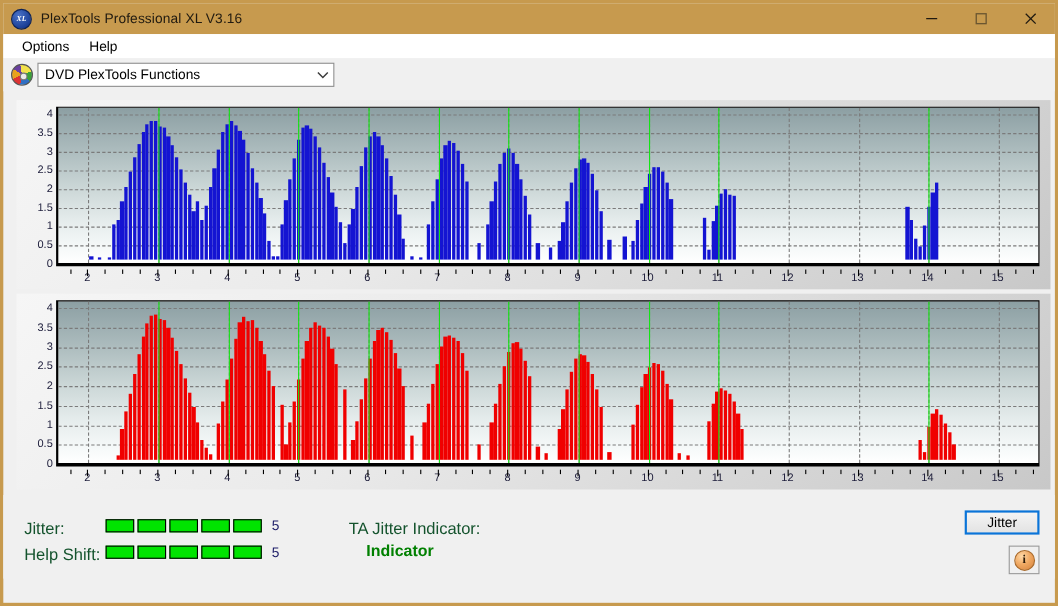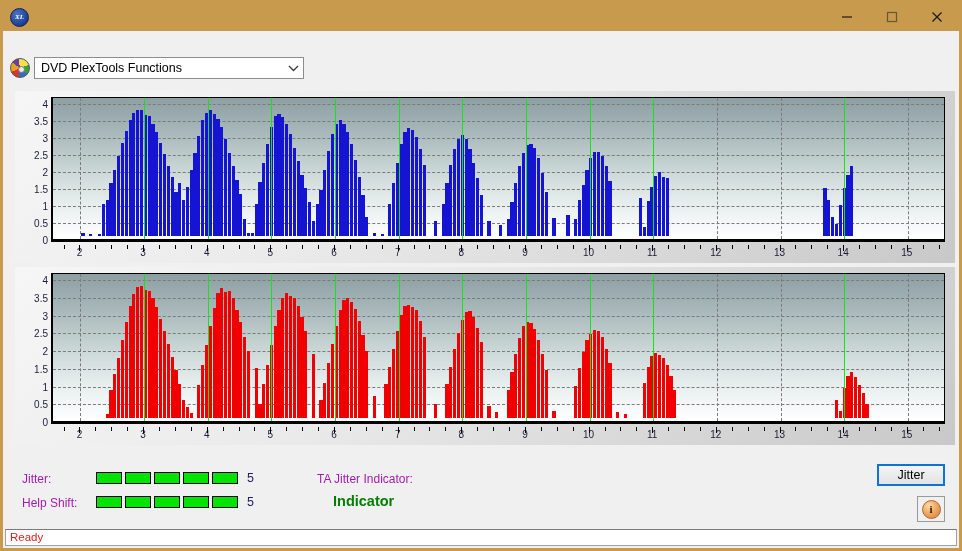--- a/index.html
+++ b/index.html
@@ -128,21 +128,21 @@
     position:absolute;transform:translateX(-50%);
     font-size:10px;color:#1c1c3a;top:2px;
   }
   .tickmark{position:absolute;top:0;width:1px;height:4px;background:#000;}
   .tickmark.major{height:6px;}
   
   .bottom{
     position:absolute;left:0;top:447px;right:0;bottom:22px;background:#f0f0f0;
   }
   .lbl{
-    position:absolute;font-size:12px;color:#a21caf;white-space:nowrap;
+    position:absolute;font-size:15px;color:#14532d;white-space:nowrap;
   }
   .meter{position:absolute;display:flex;gap:3px;}
   .seg{
     width:26px;height:12px;box-sizing:border-box;
     background:#00e400;border:1px solid #000;
   }
   .meter-val{
     position:absolute;font-size:12.5px;color:#1a1a66;
   }
   .quality{
@@ -181,40 +181,45 @@
     font-size:11.5px;color:#e01b1b;
   }
 </style>
 </head>
 <body>
 
 <div class="window">
 
   <div class="titlebar">
     <div class="app-icon">XL</div>
+    <div class="title-text">PlexTools Professional XL V3.16</div>
     <div class="win-btns">
       <div class="win-btn">
         <svg width="12" height="12" viewBox="0 0 12 12">
             <line x1="1" y1="6" x2="11" y2="6" stroke="#201a10" stroke-width="1.2"></line>
           </svg>
       </div>
       <div class="win-btn">
         <svg width="12" height="12" viewBox="0 0 12 12">
             <rect x="1.5" y="1.5" width="9" height="9" fill="none" stroke="#6b5630" stroke-width="1.2"></rect>
           </svg>
       </div>
       <div class="win-btn">
         <svg width="12" height="12" viewBox="0 0 12 12">
             <line x1="1.5" y1="1.5" x2="10.5" y2="10.5" stroke="#201a10" stroke-width="1.2"></line>
             <line x1="10.5" y1="1.5" x2="1.5" y2="10.5" stroke="#201a10" stroke-width="1.2"></line>
           </svg>
       </div>
     </div>
   </div>
 
+  <div class="menubar">
+    <div class="menu-item">Options</div>
+    <div class="menu-item">Help</div>
+  </div>
 
   <div class="toolbar">
     <div class="disc-icon"></div>
     <div class="combo" id="combo-function">
       <span class="val">DVD PlexTools Functions</span>
       <span class="chev">
         <svg width="11" height="8" viewBox="0 0 11 8">
             <polyline points="1,2 5.5,6.5 10,2" fill="none" stroke="#3a3a3a" stroke-width="1.3"></polyline>
           </svg>
       </span>
@@ -764,17 +769,14 @@
 
     <div class="lbl" style="left:314px;top:22px;">TA Jitter Indicator:</div>
     <div class="quality" style="left:330px;top:43px;">Indicator</div>
 
     <div class="btn-start" style="left:874px;top:14px;width:68px;height:22px;">Jitter</div>
     <div class="btn-info" style="left:914px;top:46px;width:28px;height:26px;">
       <span class="info-circle">i</span>
     </div>
   </div>
 
-  <div class="statusbar">
-    <div class="status-field">Ready</div>
-  </div>
 
 </div>
 
 </body></html>

